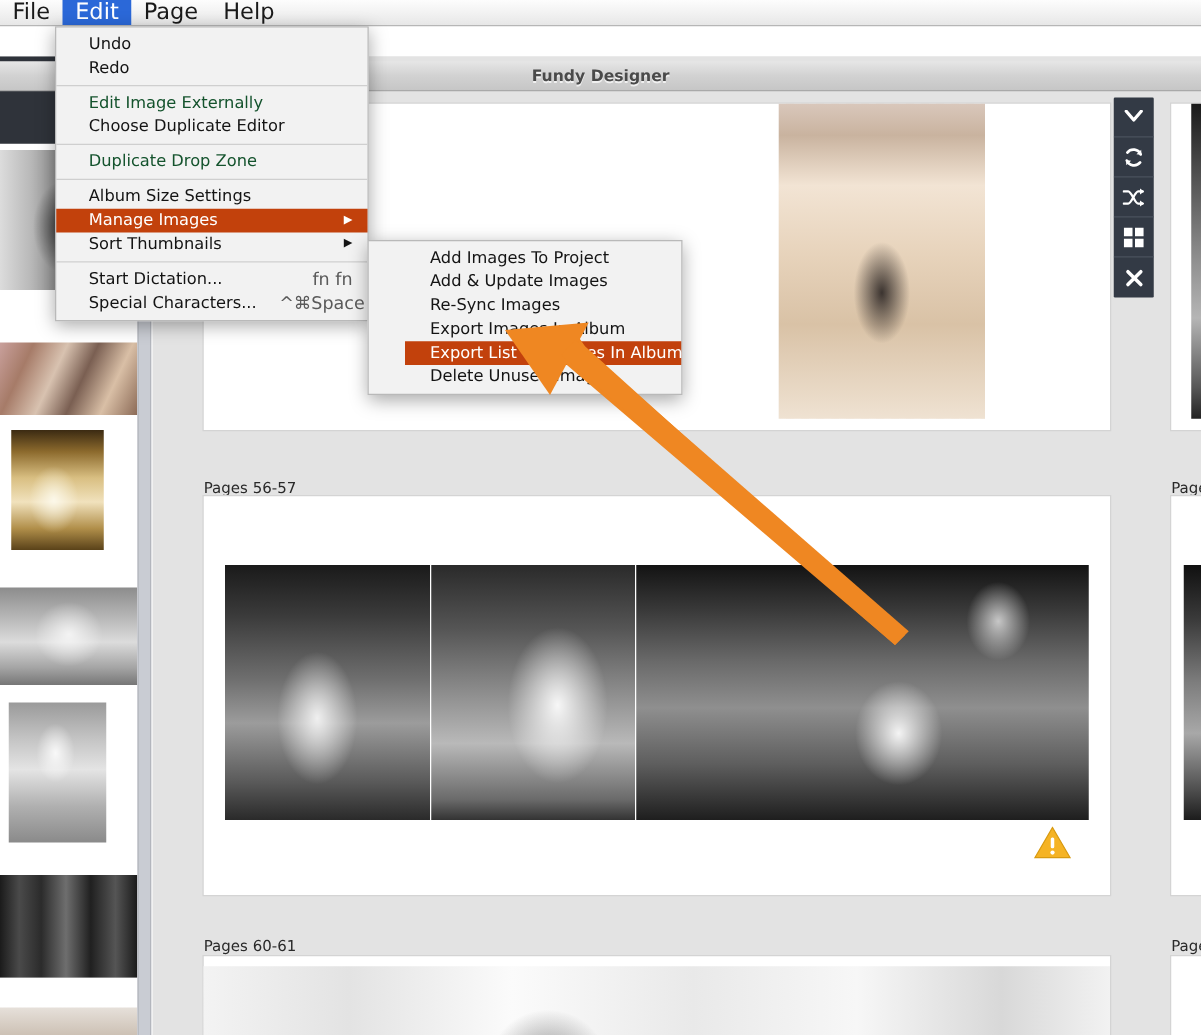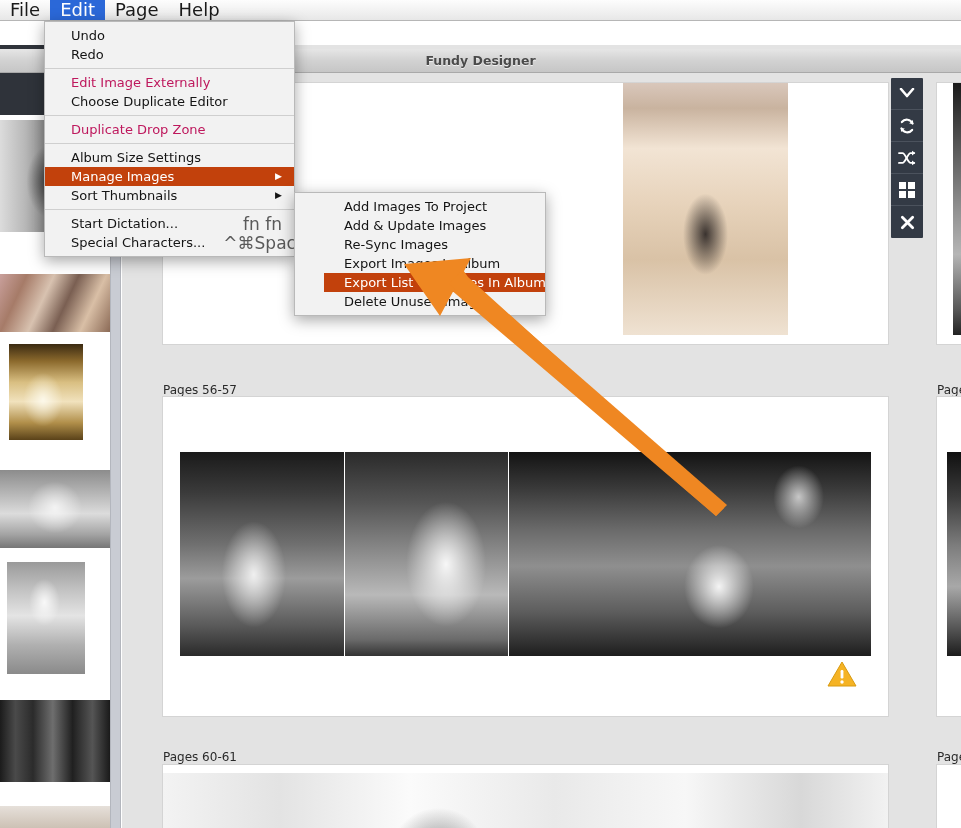--- a/index.html
+++ b/index.html
@@ -96,24 +96,24 @@
     box-shadow: 0 4px 14px rgba(0,0,0,0.35);
     padding: 4px 0;
     font-family: "DejaVu Sans", sans-serif;
   }
   #edit-menu { top: 21px; left: 44px; width: 251px; }
   .menu-row {
     position: relative; height: 19px; display: flex;
     align-items: center; padding: 0 12px 0 26px;
     font-size: 13px; color: #141414; white-space: nowrap;
   }
-  .menu-row.disabled { color: #be185d; }
+  .menu-row.disabled { color: #14532d; }
   .menu-row.selected { background: #c2410c; color: #ffffff; }
   .menu-row .label { flex: 1; }
-  .menu-row .shortcut { font-size: 17px; color: #5a5a5a; margin-left: 18px; }
+  .menu-row .shortcut { font-size: 14px; color: #5a5a5a; margin-left: 18px; }
   .menu-row .arrow {
     margin-left: 14px; font-size: 9px; line-height: 1;
   }
   .menu-sep { height: 1px; background: #cfcfcf; margin: 4px 0; }
 
   
   #submenu { top: 192px; left: 294px; width: 252px; }
   #submenu .menu-row { padding: 0 12px 0 20px; height: 19px; margin-left: 29px; }
 
   

